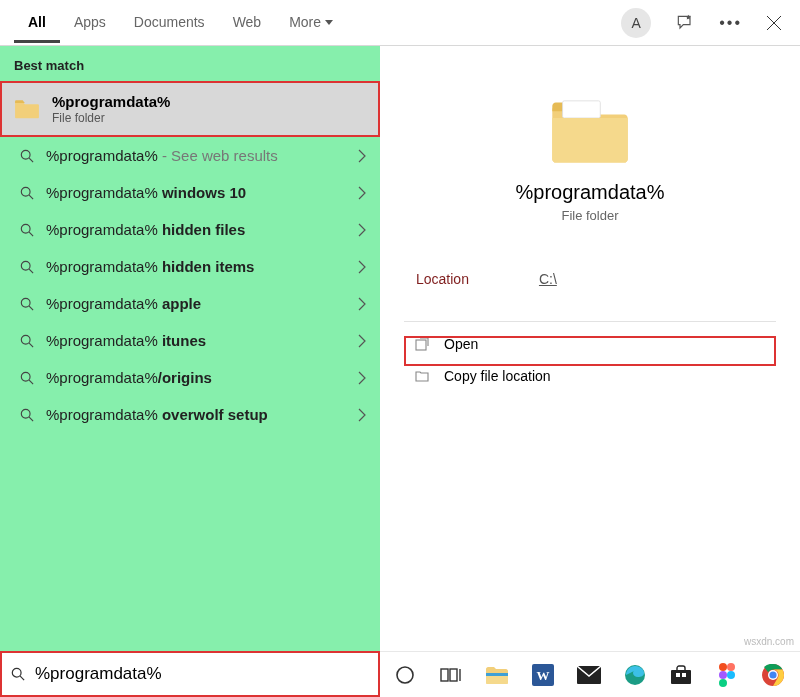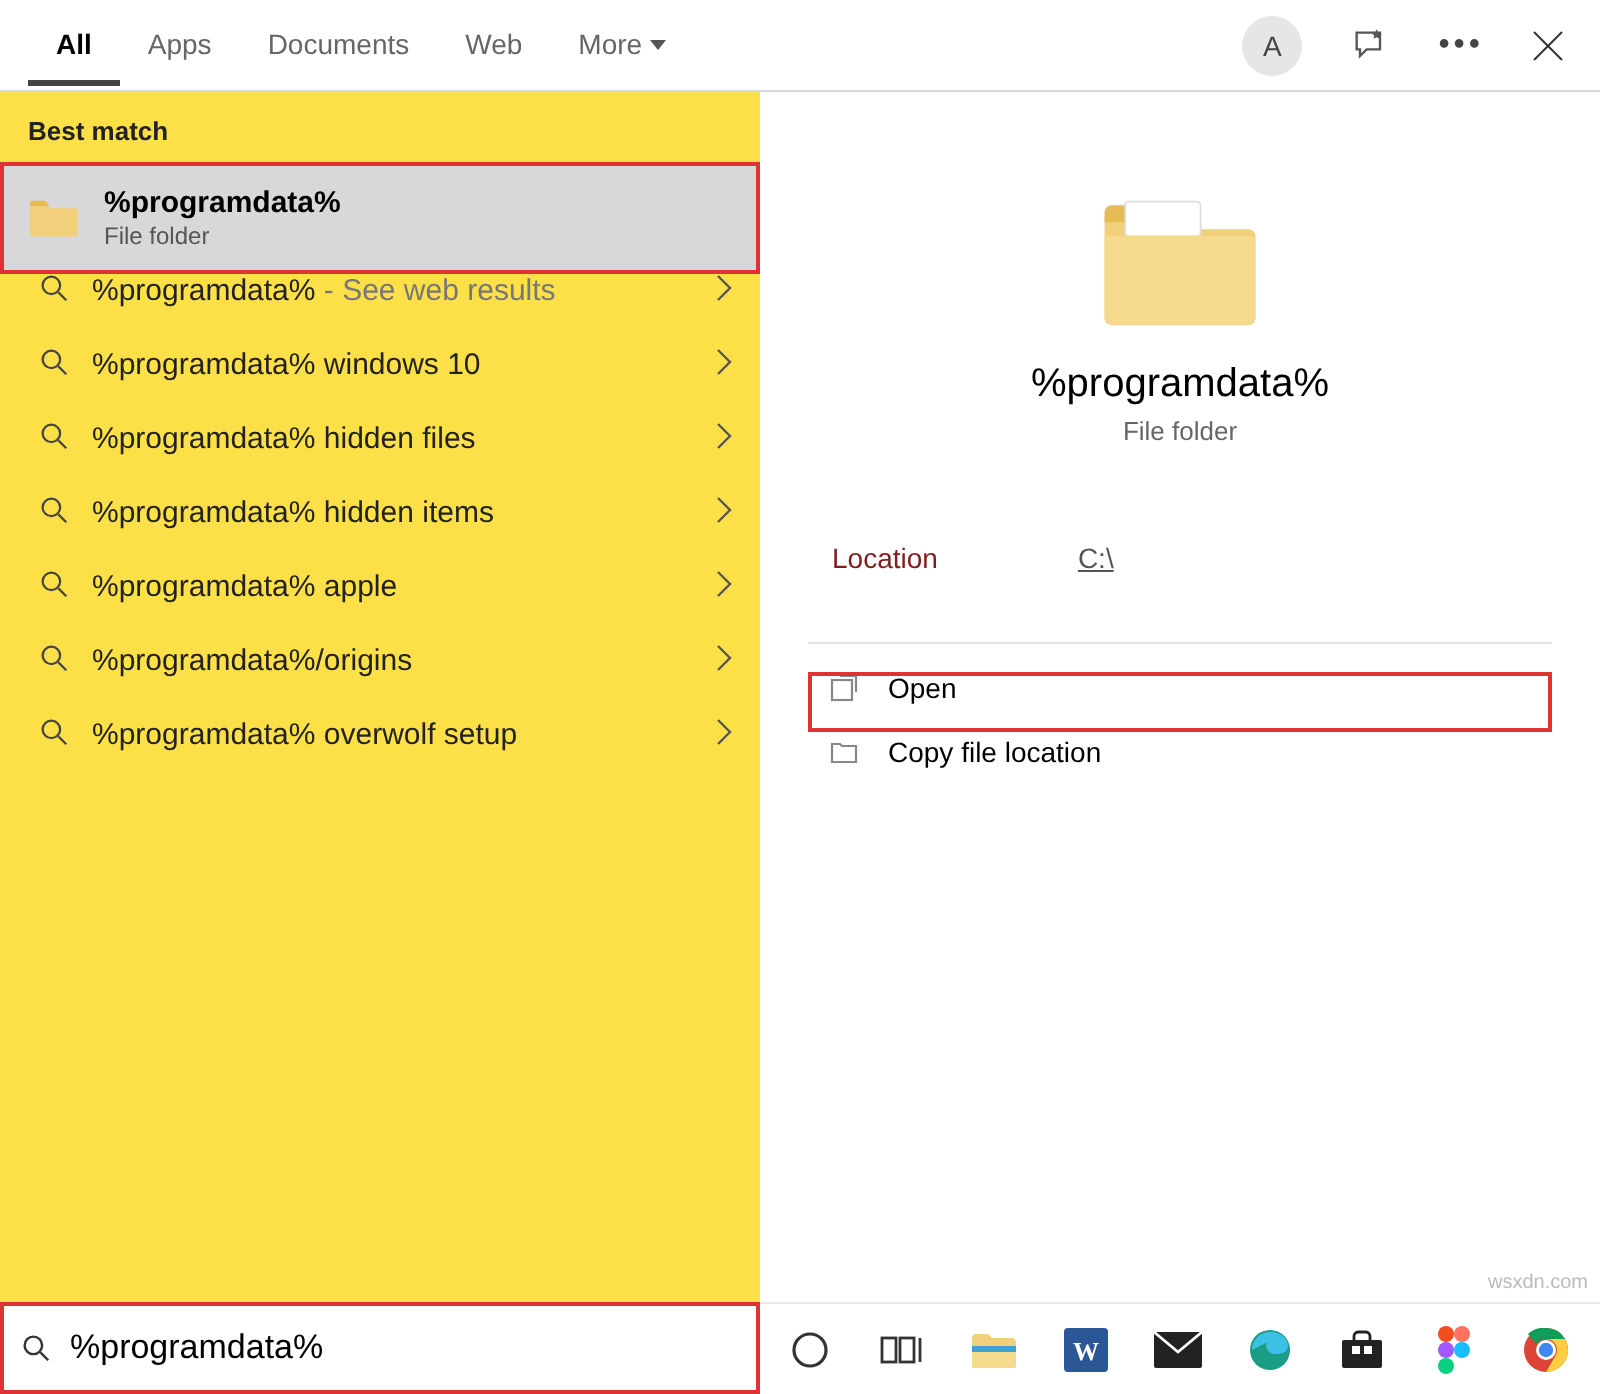--- a/index.html
+++ b/index.html
@@ -9,34 +9,34 @@
 .tab{padding:12px 14px 10px;font-size:14px;color:#666;cursor:pointer;border-bottom:3px solid transparent}
 .tab.active{color:#000;font-weight:600;border-bottom:3px solid #444}
 .tab.more{display:flex;align-items:center;gap:4px}
 .caret-down{width:0;height:0;border-left:4px solid transparent;border-right:4px solid transparent;border-top:5px solid #555;display:inline-block}
 .topright{margin-left:auto;display:flex;align-items:center;gap:24px;padding-right:10px}
 .avatar{width:30px;height:30px;border-radius:50%;background:#e6e6e6;display:flex;align-items:center;justify-content:center;font-size:14px;color:#444}
 .reward-icon,.ellipsis-icon,.close-icon{color:#444;display:flex;align-items:center;justify-content:center}
 .ellipsis-icon{letter-spacing:2px;font-size:16px}
 .close-icon svg{width:16px;height:16px;stroke:#333;stroke-width:1}
 .body{display:flex;height:605px}
-.left{flex:0 0 380px;background:#fde047;display:flex;flex-direction:column;box-sizing:border-box;position:relative}
+.left{flex:0 0 380px;background:#86efac;display:flex;flex-direction:column;box-sizing:border-box;position:relative}
 .section-label{font-size:13px;font-weight:600;color:#222;padding:12px 14px 8px}
 .best-match{display:flex;align-items:center;height:56px;background:#d8d8d8;padding:0 14px;gap:12px;cursor:pointer;box-sizing:border-box}
 .best-match.highlighted{outline:2px solid #d33; outline-offset:-2px}
 .folder-mini{width:26px;height:26px;display:flex;align-items:center;justify-content:center}
 .folder-mini svg{width:26px;height:22px}
 .bm-text .title{font-weight:700;font-size:15px}
 .bm-text .sub{font-size:12px;color:#555;margin-top:1px}
-.web-row{display:flex;align-items:flex-start;height:37px;padding:0 14px 0 20px;cursor:pointer;gap:12px}
+.web-row{display:flex;align-items:center;height:37px;padding:0 14px 0 20px;cursor:pointer;gap:12px}
 .srch-icon{width:14px;height:14px;flex:0 0 14px}
 .srch-icon svg{width:14px;height:14px}
 .web-text{flex:1;font-size:15px;color:#222;white-space:nowrap;overflow:hidden}
 .web-text .q{font-weight:400}
-.web-text .suffix{font-weight:400}
+.web-text .suffix{font-weight:700}
 .web-text .hint{color:#777;font-weight:400}
 .chev{width:8px;height:14px;flex:0 0 8px}
 .chev svg{width:8px;height:14px;stroke:#555;fill:none;stroke-width:1.2}
 .right{flex:1;background:#fff;display:flex;flex-direction:column;align-items:center;box-sizing:border-box}
 .preview-folder{margin-top:48px}
 .preview-folder svg{width:86px;height:72px}
 .preview-title{font-size:20px;margin-top:12px}
 .preview-sub{font-size:13px;color:#666;margin-top:4px}
 .preview-meta{display:flex;gap:70px;margin-top:48px;width:100%;padding:0 36px;box-sizing:border-box;font-size:14px;color:#555}
 .preview-meta .loc{color:#7f1d1d}
@@ -153,20 +153,30 @@
       <span class="web-text"><span class="q">%programdata%</span><span class="suffix"> apple</span></span>
       <span class="chev"><svg viewBox="0 0 8 14">
               <polyline points="1,1 7,7 1,13"></polyline>
             </svg></span>
     </div>
     <div class="web-row">
       <span class="srch-icon"><svg viewBox="0 0 16 16" fill="none" stroke="#444" stroke-width="1.3">
               <circle cx="6.5" cy="6.5" r="5"></circle>
               <line x1="10.5" y1="10.5" x2="15" y2="15"></line>
             </svg></span>
+      <span class="web-text"><span class="q">%programdata%</span><span class="suffix"> itunes</span></span>
+      <span class="chev"><svg viewBox="0 0 8 14">
+              <polyline points="1,1 7,7 1,13"></polyline>
+            </svg></span>
+    </div>
+    <div class="web-row">
+      <span class="srch-icon"><svg viewBox="0 0 16 16" fill="none" stroke="#444" stroke-width="1.3">
+              <circle cx="6.5" cy="6.5" r="5"></circle>
+              <line x1="10.5" y1="10.5" x2="15" y2="15"></line>
+            </svg></span>
       <span class="web-text"><span class="q">%programdata%</span><span class="suffix">/origins</span></span>
       <span class="chev"><svg viewBox="0 0 8 14">
               <polyline points="1,1 7,7 1,13"></polyline>
             </svg></span>
     </div>
     <div class="web-row">
       <span class="srch-icon"><svg viewBox="0 0 16 16" fill="none" stroke="#444" stroke-width="1.3">
               <circle cx="6.5" cy="6.5" r="5"></circle>
               <line x1="10.5" y1="10.5" x2="15" y2="15"></line>
             </svg></span>

